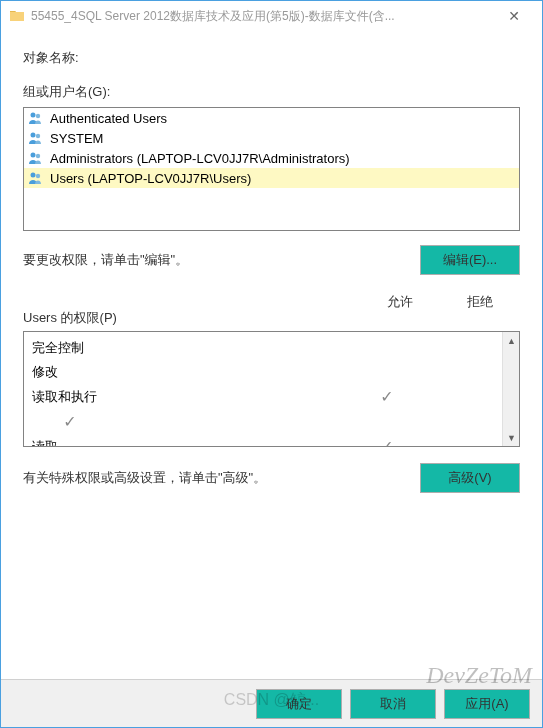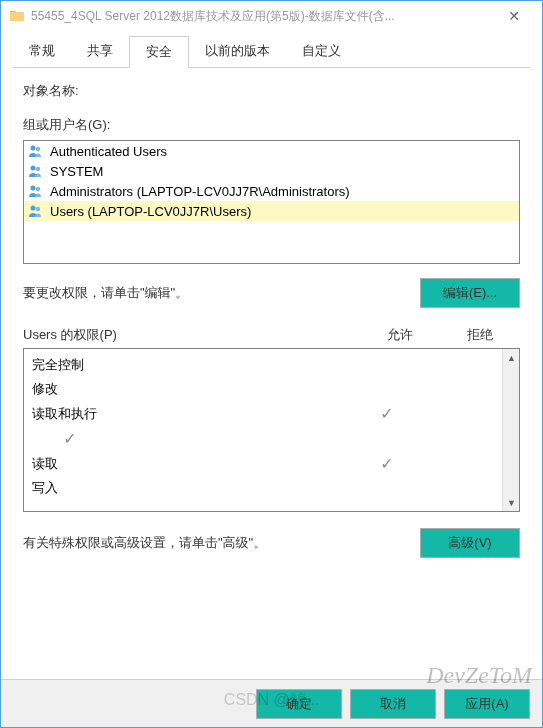--- a/index.html
+++ b/index.html
@@ -84,25 +84,25 @@
       cursor: pointer;
       color: #333;
       font-family: inherit;
     }
     .perm-header {
       display: flex;
       font-size: 13px;
       margin-bottom: 4px;
       color: #333;
     }
-    .perm-header-name { flex: 1; }
+    .perm-header-name { flex: 1; margin-top: 16px; }
     .perm-header-col { width: 80px; text-align: center; }
     .perm-list {
       border: 1px solid #828282;
-      height: 164px;
+      height: 116px;
       background: #fff;
       position: relative;
       overflow: hidden;
     }
     .perm-list-inner { padding: 4px 18px 4px 8px; }
     .perm-row {
       display: flex;
       align-items: center;
       font-size: 13px;
       padding: 3px 0;
@@ -172,27 +172,20 @@
     <svg viewBox="0 0 16 16">
         <path fill="#f8d27a" d="M1 3h5l1 1h8v9H1z"></path>
         <path fill="#e6b84f" d="M1 3h5l1 1H1z"></path>
       </svg>
   </span>
   <span class="titlebar-title">55455_4SQL Server 2012数据库技术及应用(第5版)-数据库文件(含...</span>
   <span class="titlebar-close">✕</span>
 </div>
 
 <div class="dialog-body">
-  <div class="tabs">
-    <div class="tab">常规</div>
-    <div class="tab">共享</div>
-    <div class="tab active">安全</div>
-    <div class="tab">以前的版本</div>
-    <div class="tab">自定义</div>
-  </div>
 
   <div class="tab-content">
     <div class="row">
       <div class="row-label">对象名称:</div>
     </div>
 
     <div class="section-label">组或用户名(G):</div>
     <div class="listbox" id="groups-list">
         <div class="list-item">
           <span class="user-icon">

